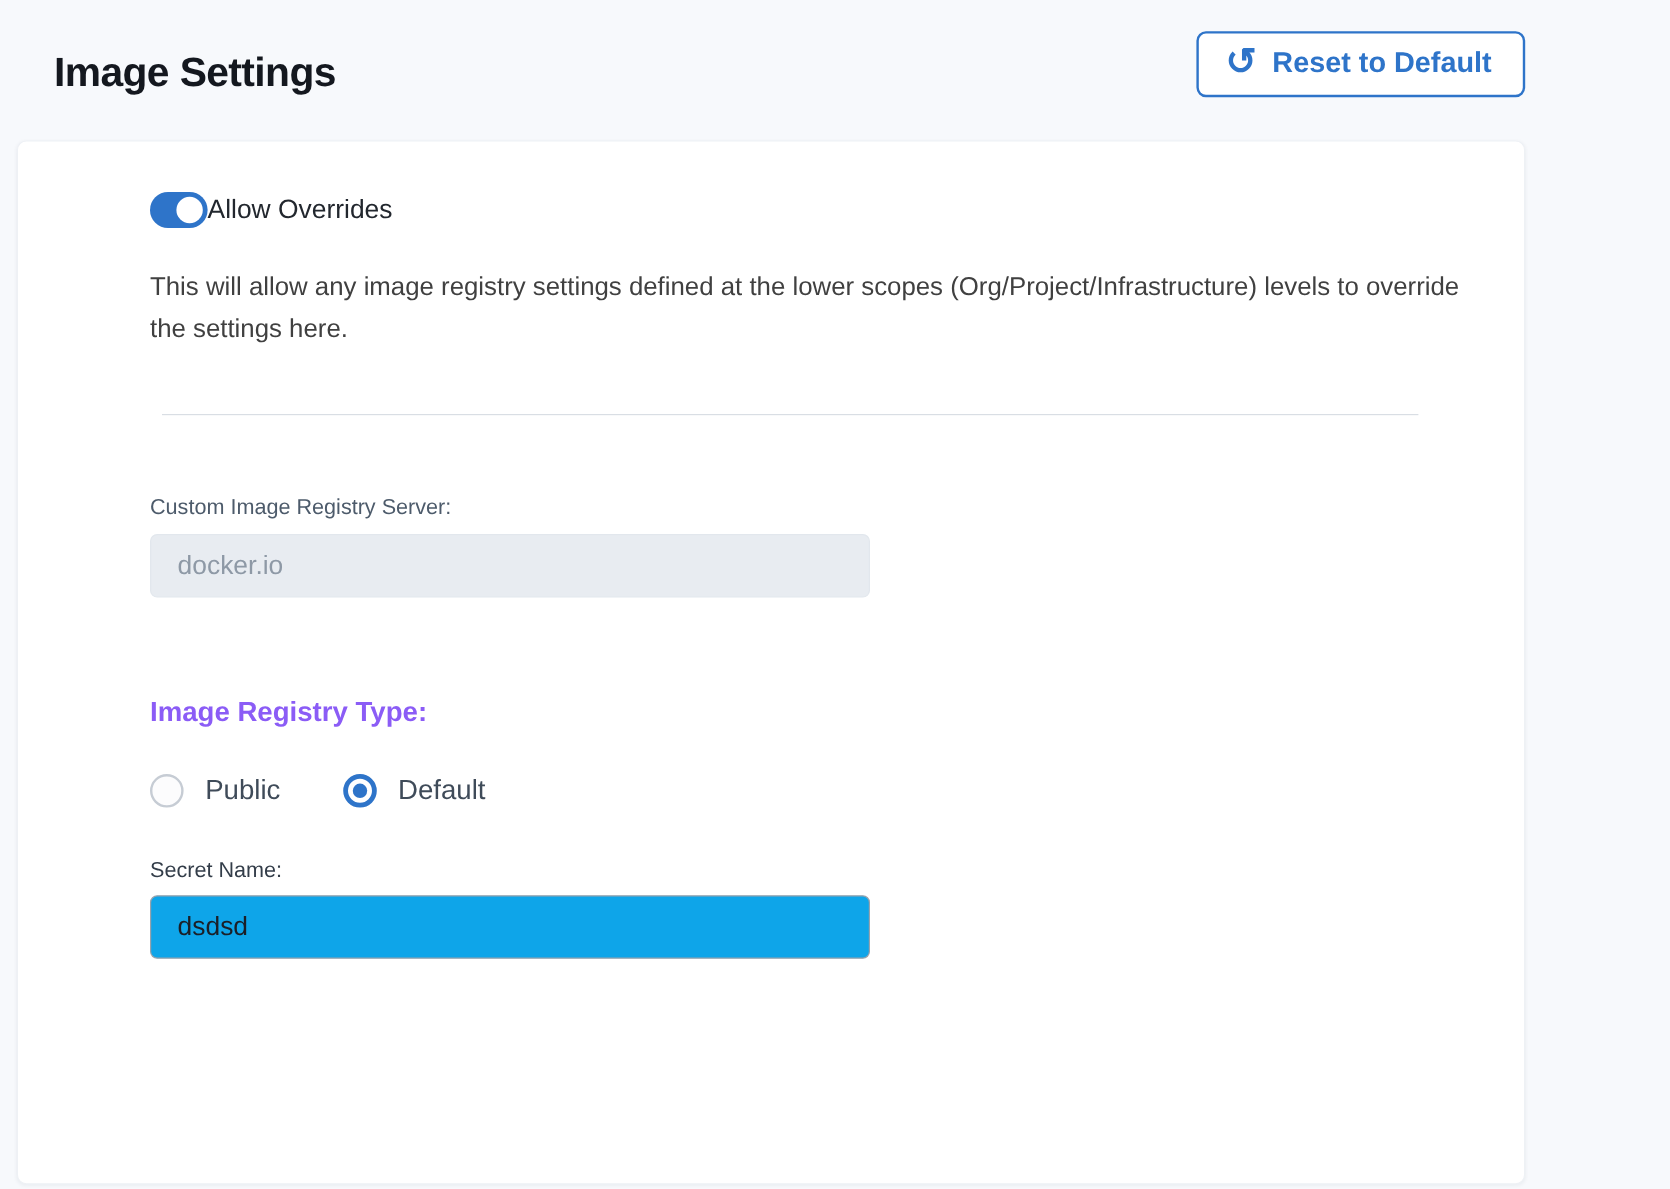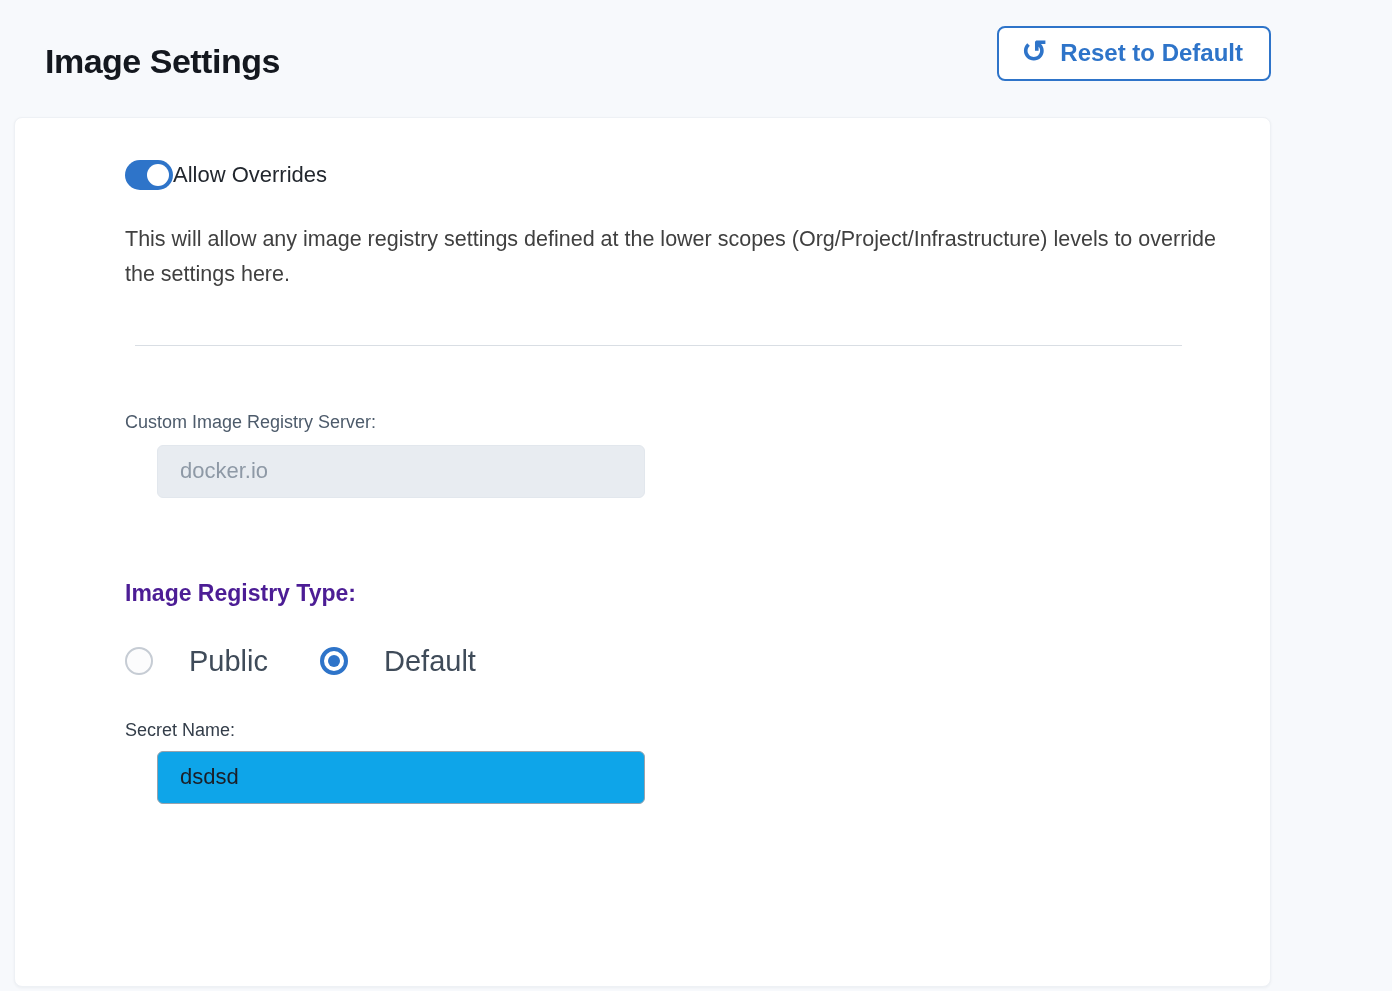--- a/index.html
+++ b/index.html
@@ -111,46 +111,45 @@
     display: block;
     font-size: 18px;
     color: #4d5b6b;
     margin-bottom: 12px;
     margin-top: 32px;
   }
   .field-server { margin-top: 66px; }
   .field-account { margin-top: 50px; }
 
   .text-input {
-    width: 488px;
+    width: 600px;
     height: 53px;
     border-radius: 6px;
     font-family: "Liberation Sans", sans-serif;
     font-size: 22px;
     padding: 0 22px;
     outline: none;
-    margin-left: 32px;
   }
   .text-input[disabled] {
     background: #e8ecf1;
     border: 1px solid #e2e7ed;
     color: #8e99a6;
   }
   .text-input.editable {
     background: #0ea5e9;
     border: 1px solid #99a2ac;
     color: #1b1f27;
   }
 
   
   .type-label {
     margin-top: 82px;
     font-size: 23px;
     font-weight: 700;
-    color: #4c1d95;
+    color: #8b5cf6;
   }
   .radio-row {
     display: flex;
     align-items: center;
     gap: 52px;
     margin-top: 38px;
   }
   .radio-option {
     display: flex;
     align-items: center;
@@ -175,23 +174,22 @@
     background: #ffffff;
   }
   .radio.selected::after {
     content: "";
     width: 12px;
     height: 12px;
     border-radius: 50%;
     background: #2e74c9;
   }
   .radio-text {
-    font-size: 29px;
+    font-size: 23px;
     color: #3f4b59;
-    margin-left: 18px;
   }
 
   
   .field-secret { margin-top: 42px; }
   .field-secret .field-label {
     color: #333d49;
     margin-bottom: 10px;
   }
 </style>
 </head>

